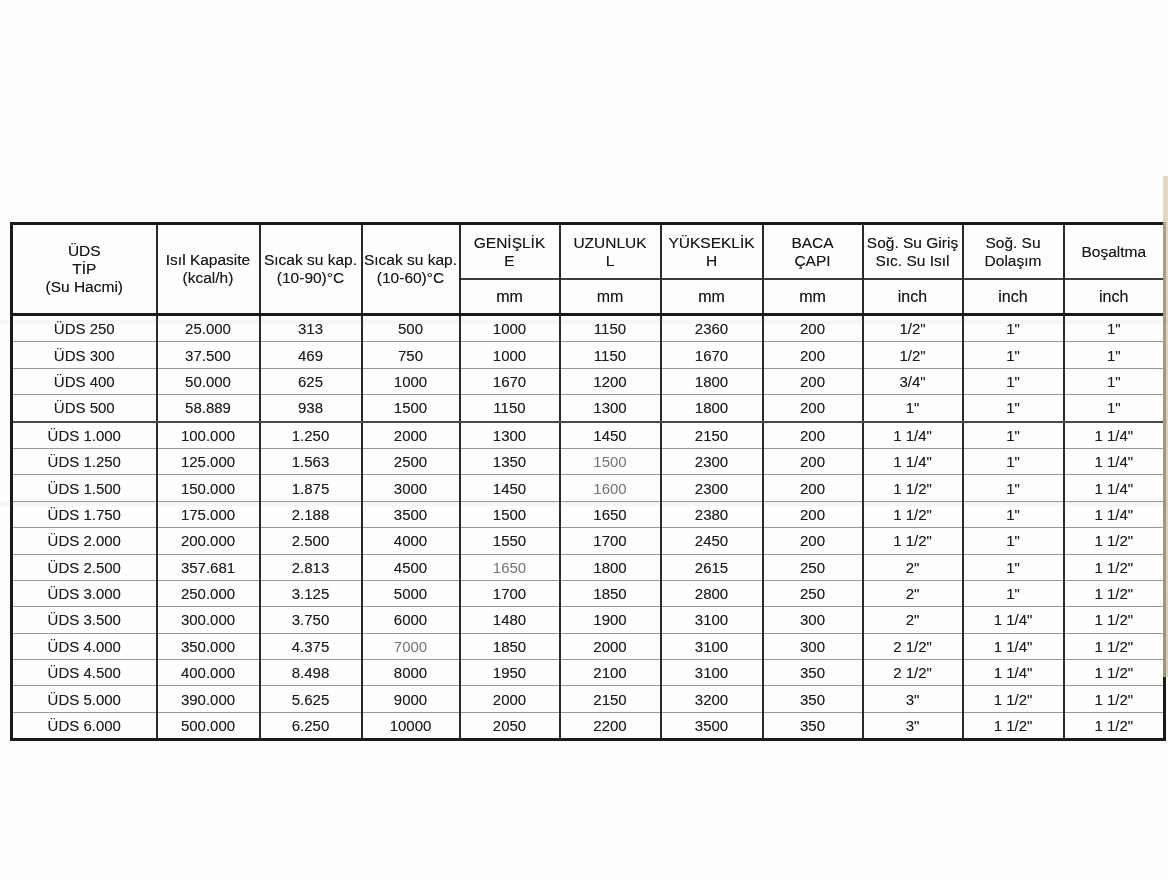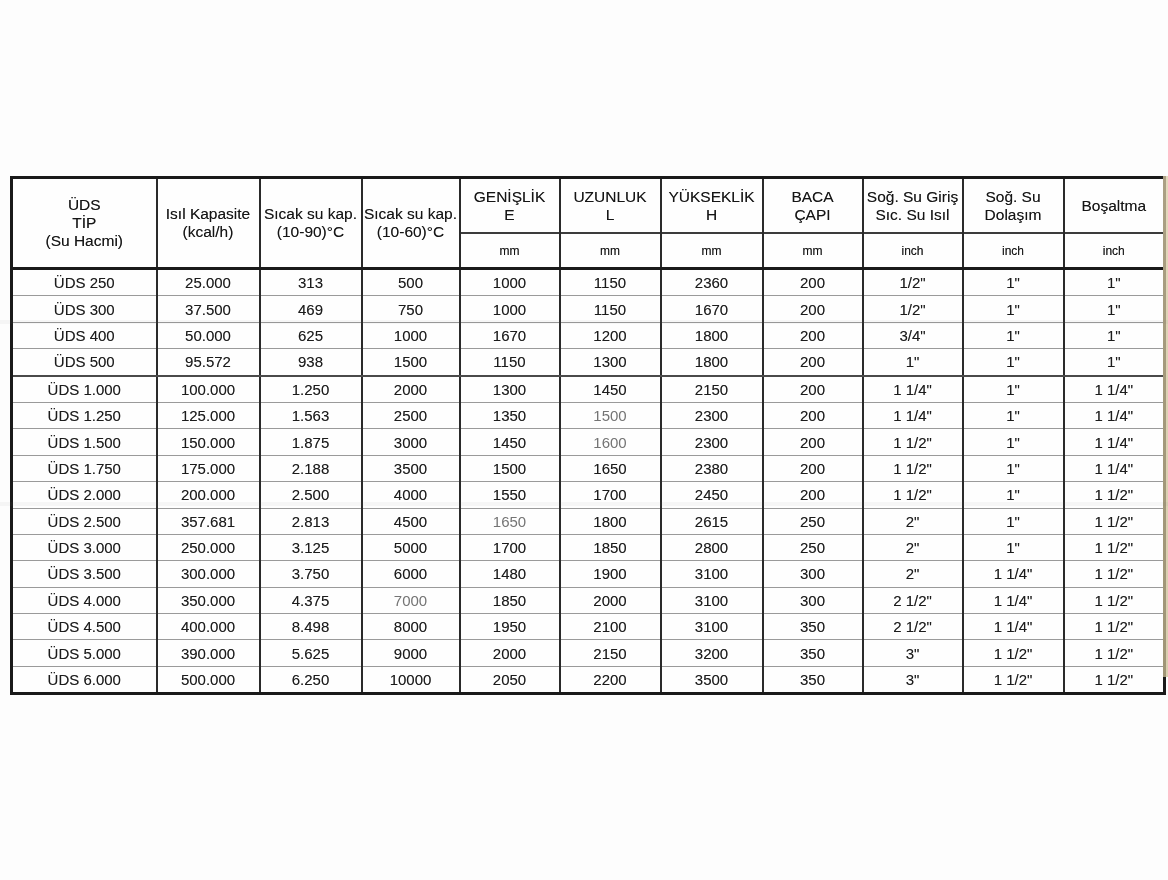--- a/index.html
+++ b/index.html
@@ -11,33 +11,34 @@
     position: relative;
     overflow: hidden;
   }
   .table-wrap { position: absolute; left: 10px; top: 176px; }
   table {
     border-collapse: collapse;
     table-layout: fixed;
     width: 1153px;
     background: #fefefe;
     border: 3px solid #1a1a1a;
+    margin-top: 46px;
   }
   th, td {
     border-left: 2px solid #2a2a2a;
     border-right: 2px solid #2a2a2a;
     text-align: center;
     vertical-align: middle;
     padding: 0;
     font-weight: normal;
     white-space: nowrap;
     overflow: hidden;
   }
   thead tr.names th { height: 53px; font-size: 15.5px; line-height: 18px; }
-  thead tr.units th { height: 33px; font-size: 12px; border-top: 2px solid #3c3c3c; }
+  thead tr.units th { height: 33px; font-size: 16px; border-top: 2px solid #3c3c3c; }
   thead th { color: #151515; text-shadow: 0 0 0.5px rgba(0,0,0,0.45); }
   thead tr.units th, th.merged { border-bottom: 3px solid #1a1a1a; }
   th.merged { font-size: 15.5px; line-height: 19px; }
   tbody td {
     height: 25.4px;
     font-size: 15px;
     border-top: 1px solid #9a9a9a;
     border-bottom: 1px solid #9a9a9a;
     text-shadow: 0 0 0.5px rgba(0,0,0,0.4);
   }
@@ -167,21 +168,21 @@
           <td>1670</td>
           <td>1200</td>
           <td>1800</td>
           <td>200</td>
           <td>3/4"</td>
           <td>1"</td>
           <td>1"</td>
         </tr>
         <tr class="group-end">
           <td>ÜDS 500</td>
-          <td>95.572</td>
+          <td>58.889</td>
           <td>938</td>
           <td>1500</td>
           <td>1150</td>
           <td>1300</td>
           <td>1800</td>
           <td>200</td>
           <td>1"</td>
           <td>1"</td>
           <td>1"</td>
         </tr>

